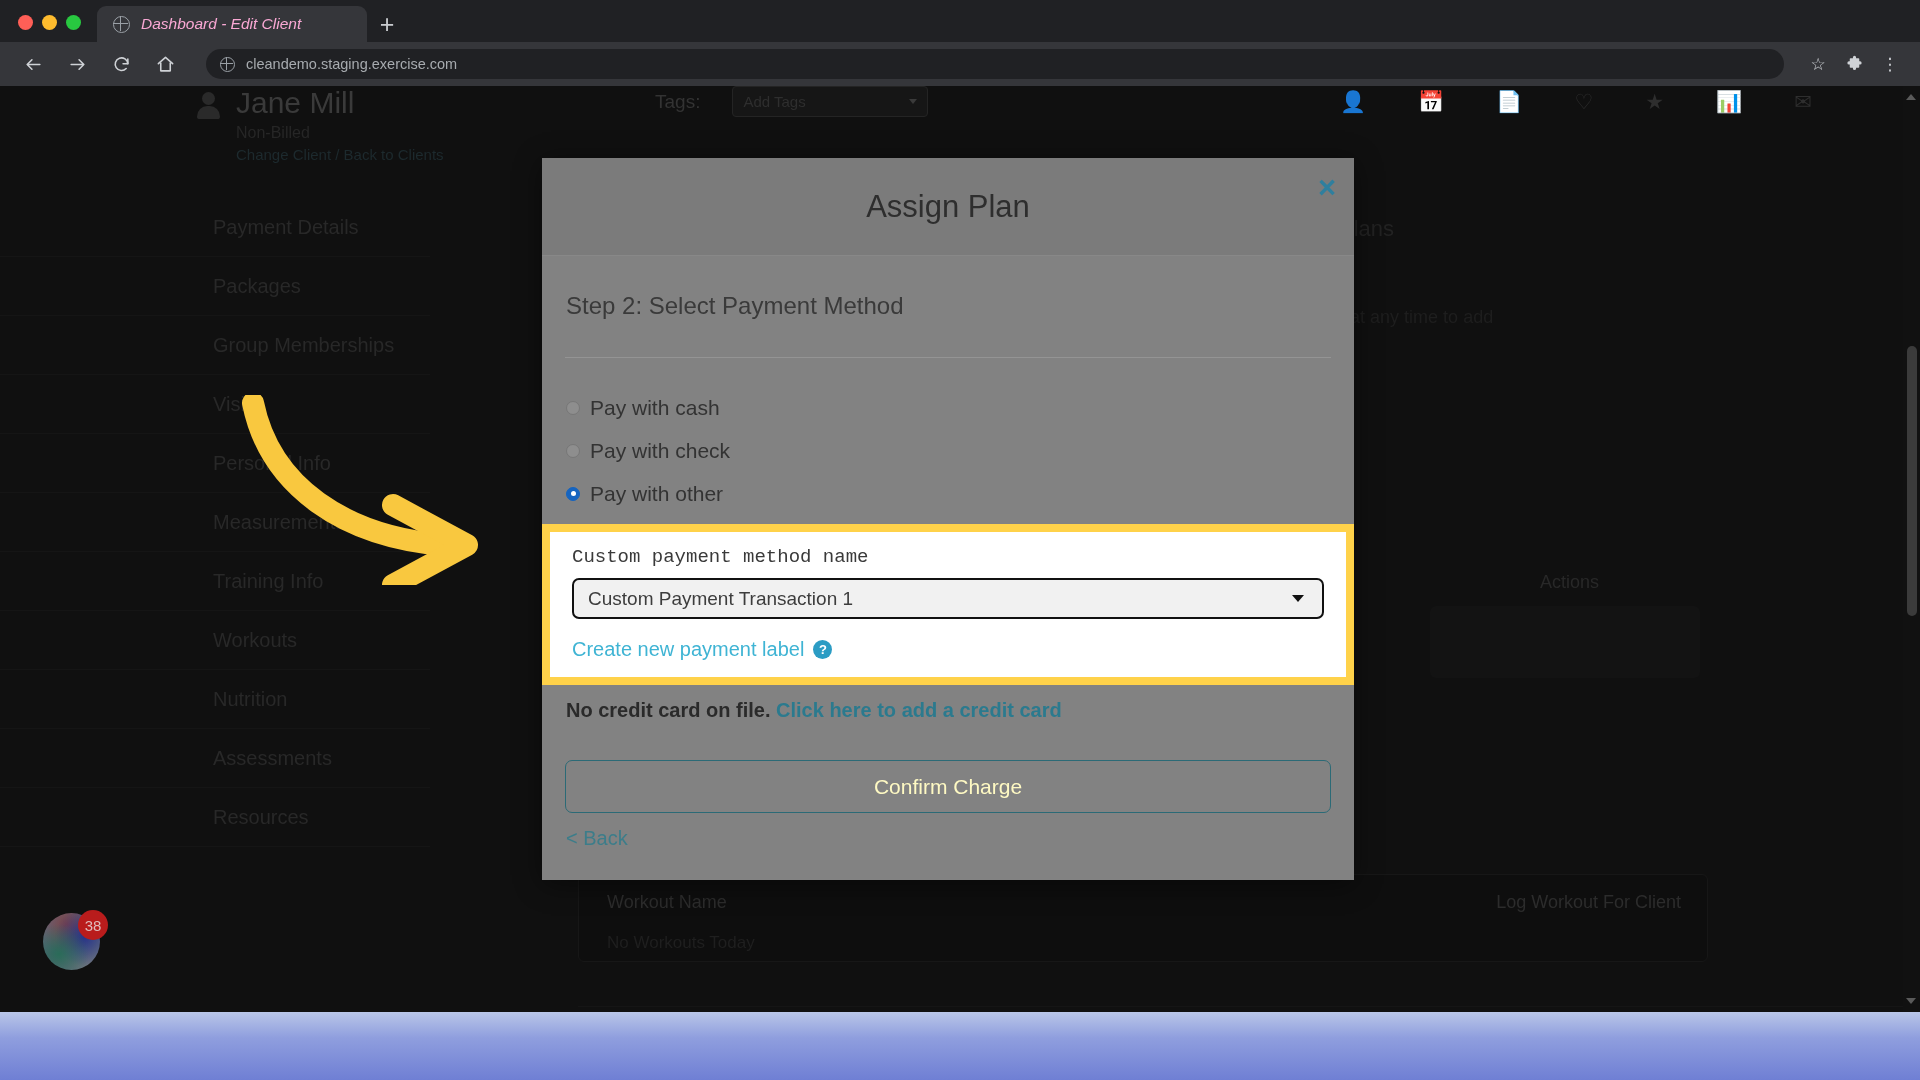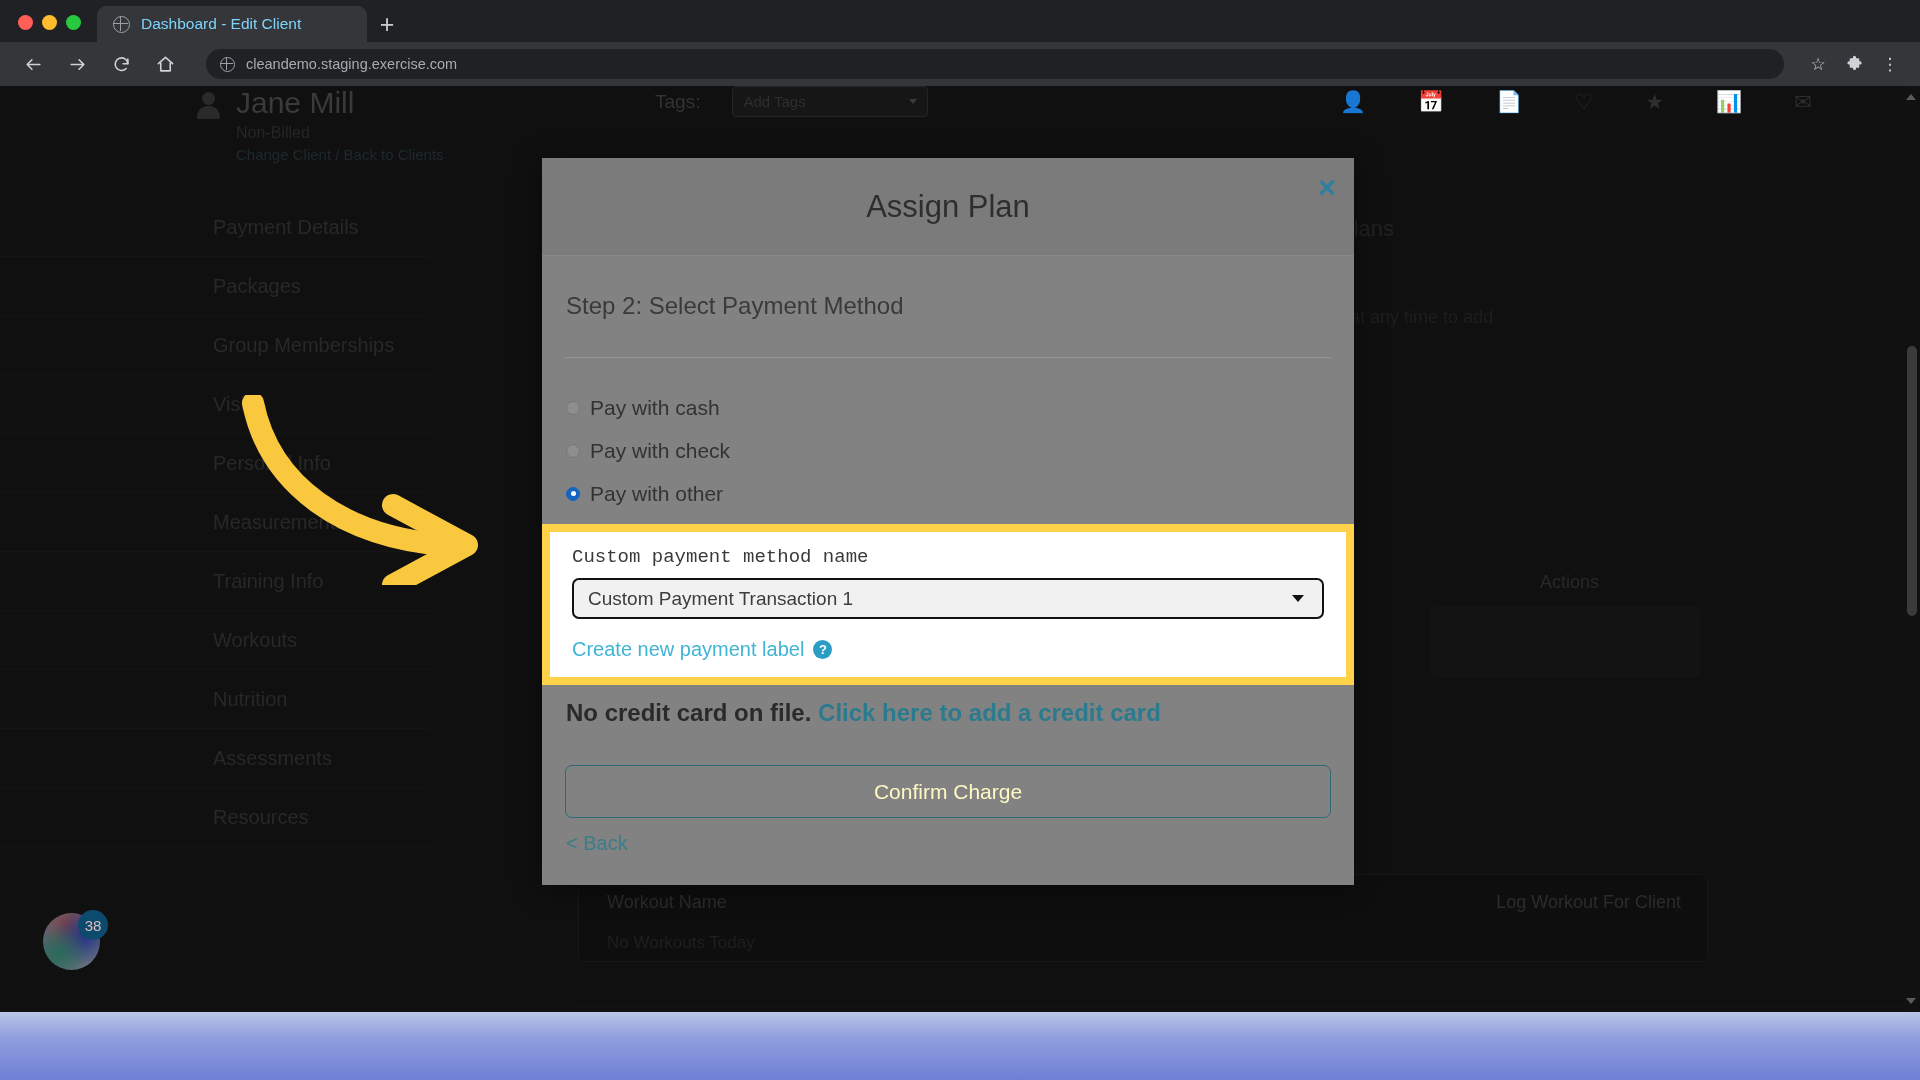--- a/index.html
+++ b/index.html
@@ -64,23 +64,24 @@
     background: #9aa0a6;
   }
   #active-tab .favicon::after {
     content: "";
     position: absolute;
     left: -1px; top: 6px;
     width: 15px; height: 1.5px;
     background: #9aa0a6;
   }
   #tab-title {
-    color: #7dd3fc;
+    color: #f9a8d4;
     font-size: 15.5px;
     white-space: nowrap;
+    font-style: italic;
   }
 
   #new-tab-button {
     width: 40px; height: 36px;
     display: flex; align-items: center; justify-content: center;
     color: #c9ccd0;
     font-size: 25px;
     line-height: 1;
     font-weight: 300;
   }
@@ -327,21 +328,21 @@
       radial-gradient(circle at 72% 42%, rgba(40,60,190,0.9) 0%, rgba(40,60,190,0) 55%),
       radial-gradient(circle at 42% 20%, rgba(180,70,70,0.75) 0%, rgba(180,70,70,0) 52%),
       linear-gradient(140deg, #8e93ab 0%, #6f7d9a 45%, #9aa3ad 100%);
     opacity: 0.72;
   }
   #chat-badge {
     position: absolute;
     top: -3px; right: -8px;
     min-width: 30px; height: 30px;
     border-radius: 15px;
-    background: #0c4a6e;
+    background: #b91c1c;
     color: #e0bcbc;
     font-size: 15px;
     display: flex;
     align-items: center;
     justify-content: center;
     padding: 0 6px;
   }
 
   
   #scrollbar-track {
@@ -504,21 +505,21 @@
     color: #fff;
     font-size: 13px;
     font-weight: 700;
     display: flex;
     align-items: center;
     justify-content: center;
   }
 
   #no-card-row {
     margin-top: 14px;
-    font-size: 24px;
+    font-size: 20px;
     font-weight: 700;
     color: #2a2a2a;
     padding-left: 1px;
   }
   #no-card-link {
     color: #2b7a8e;
     font-weight: 700;
   }
 
   #confirm-charge-button {

